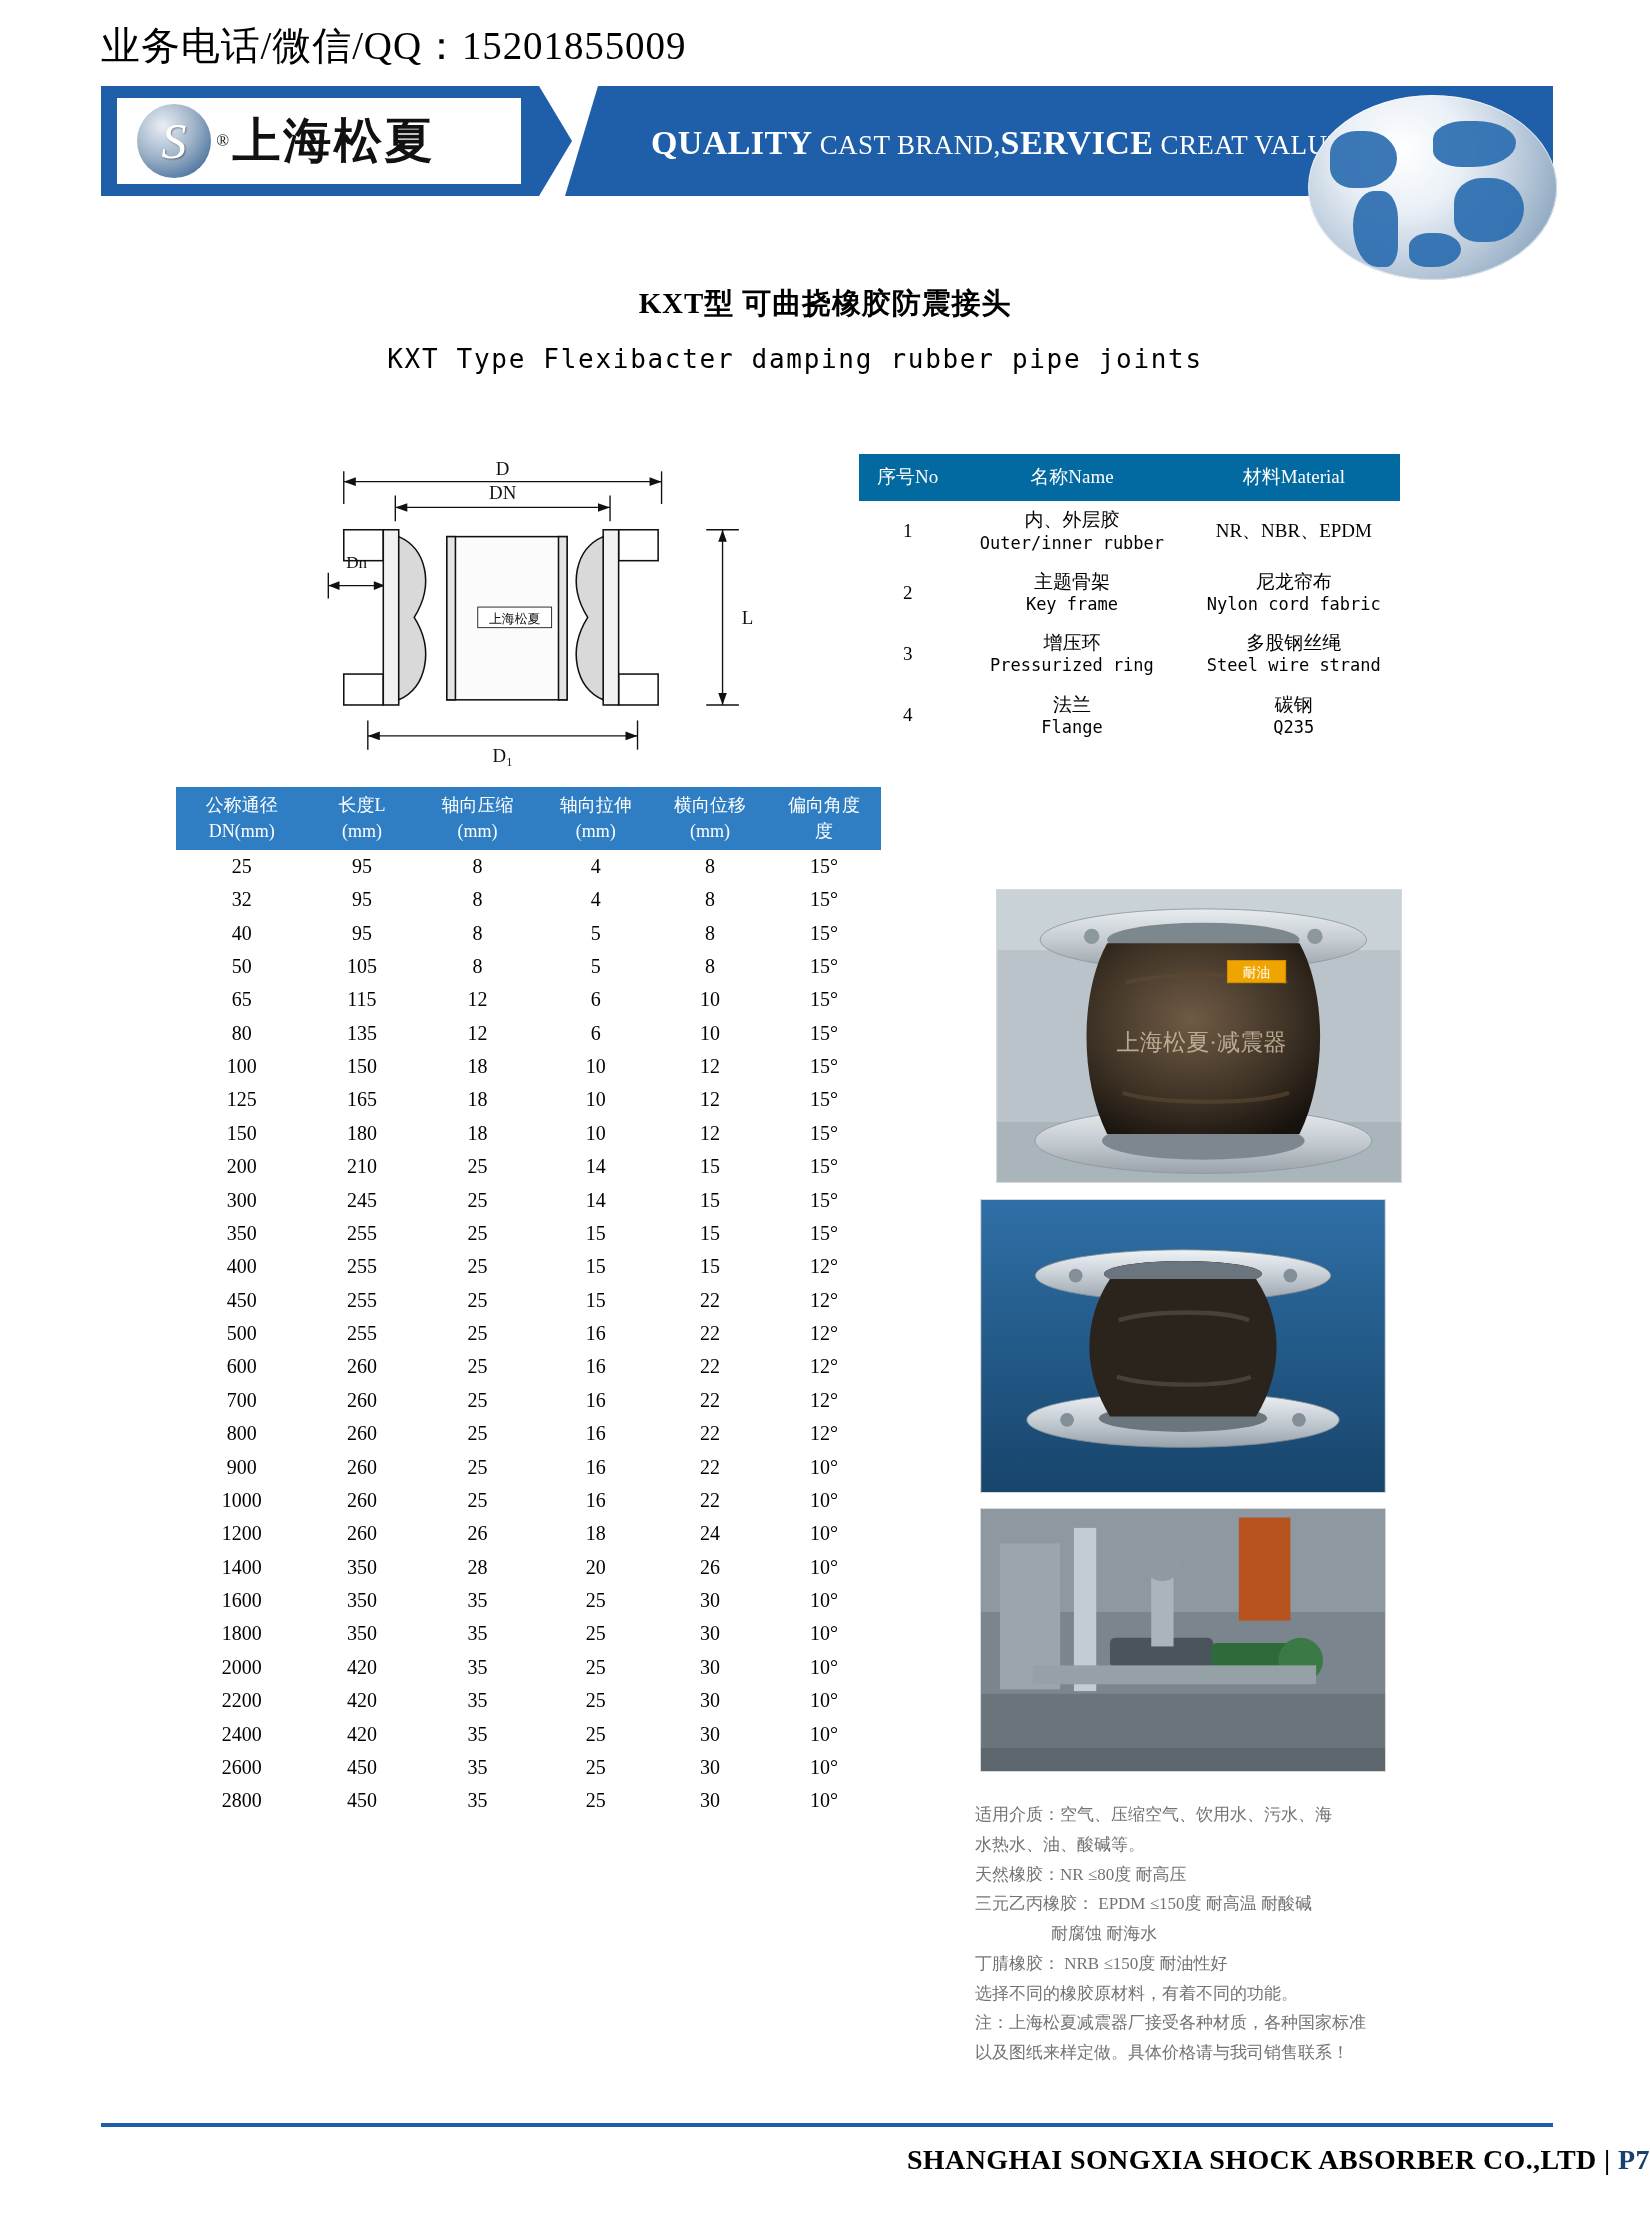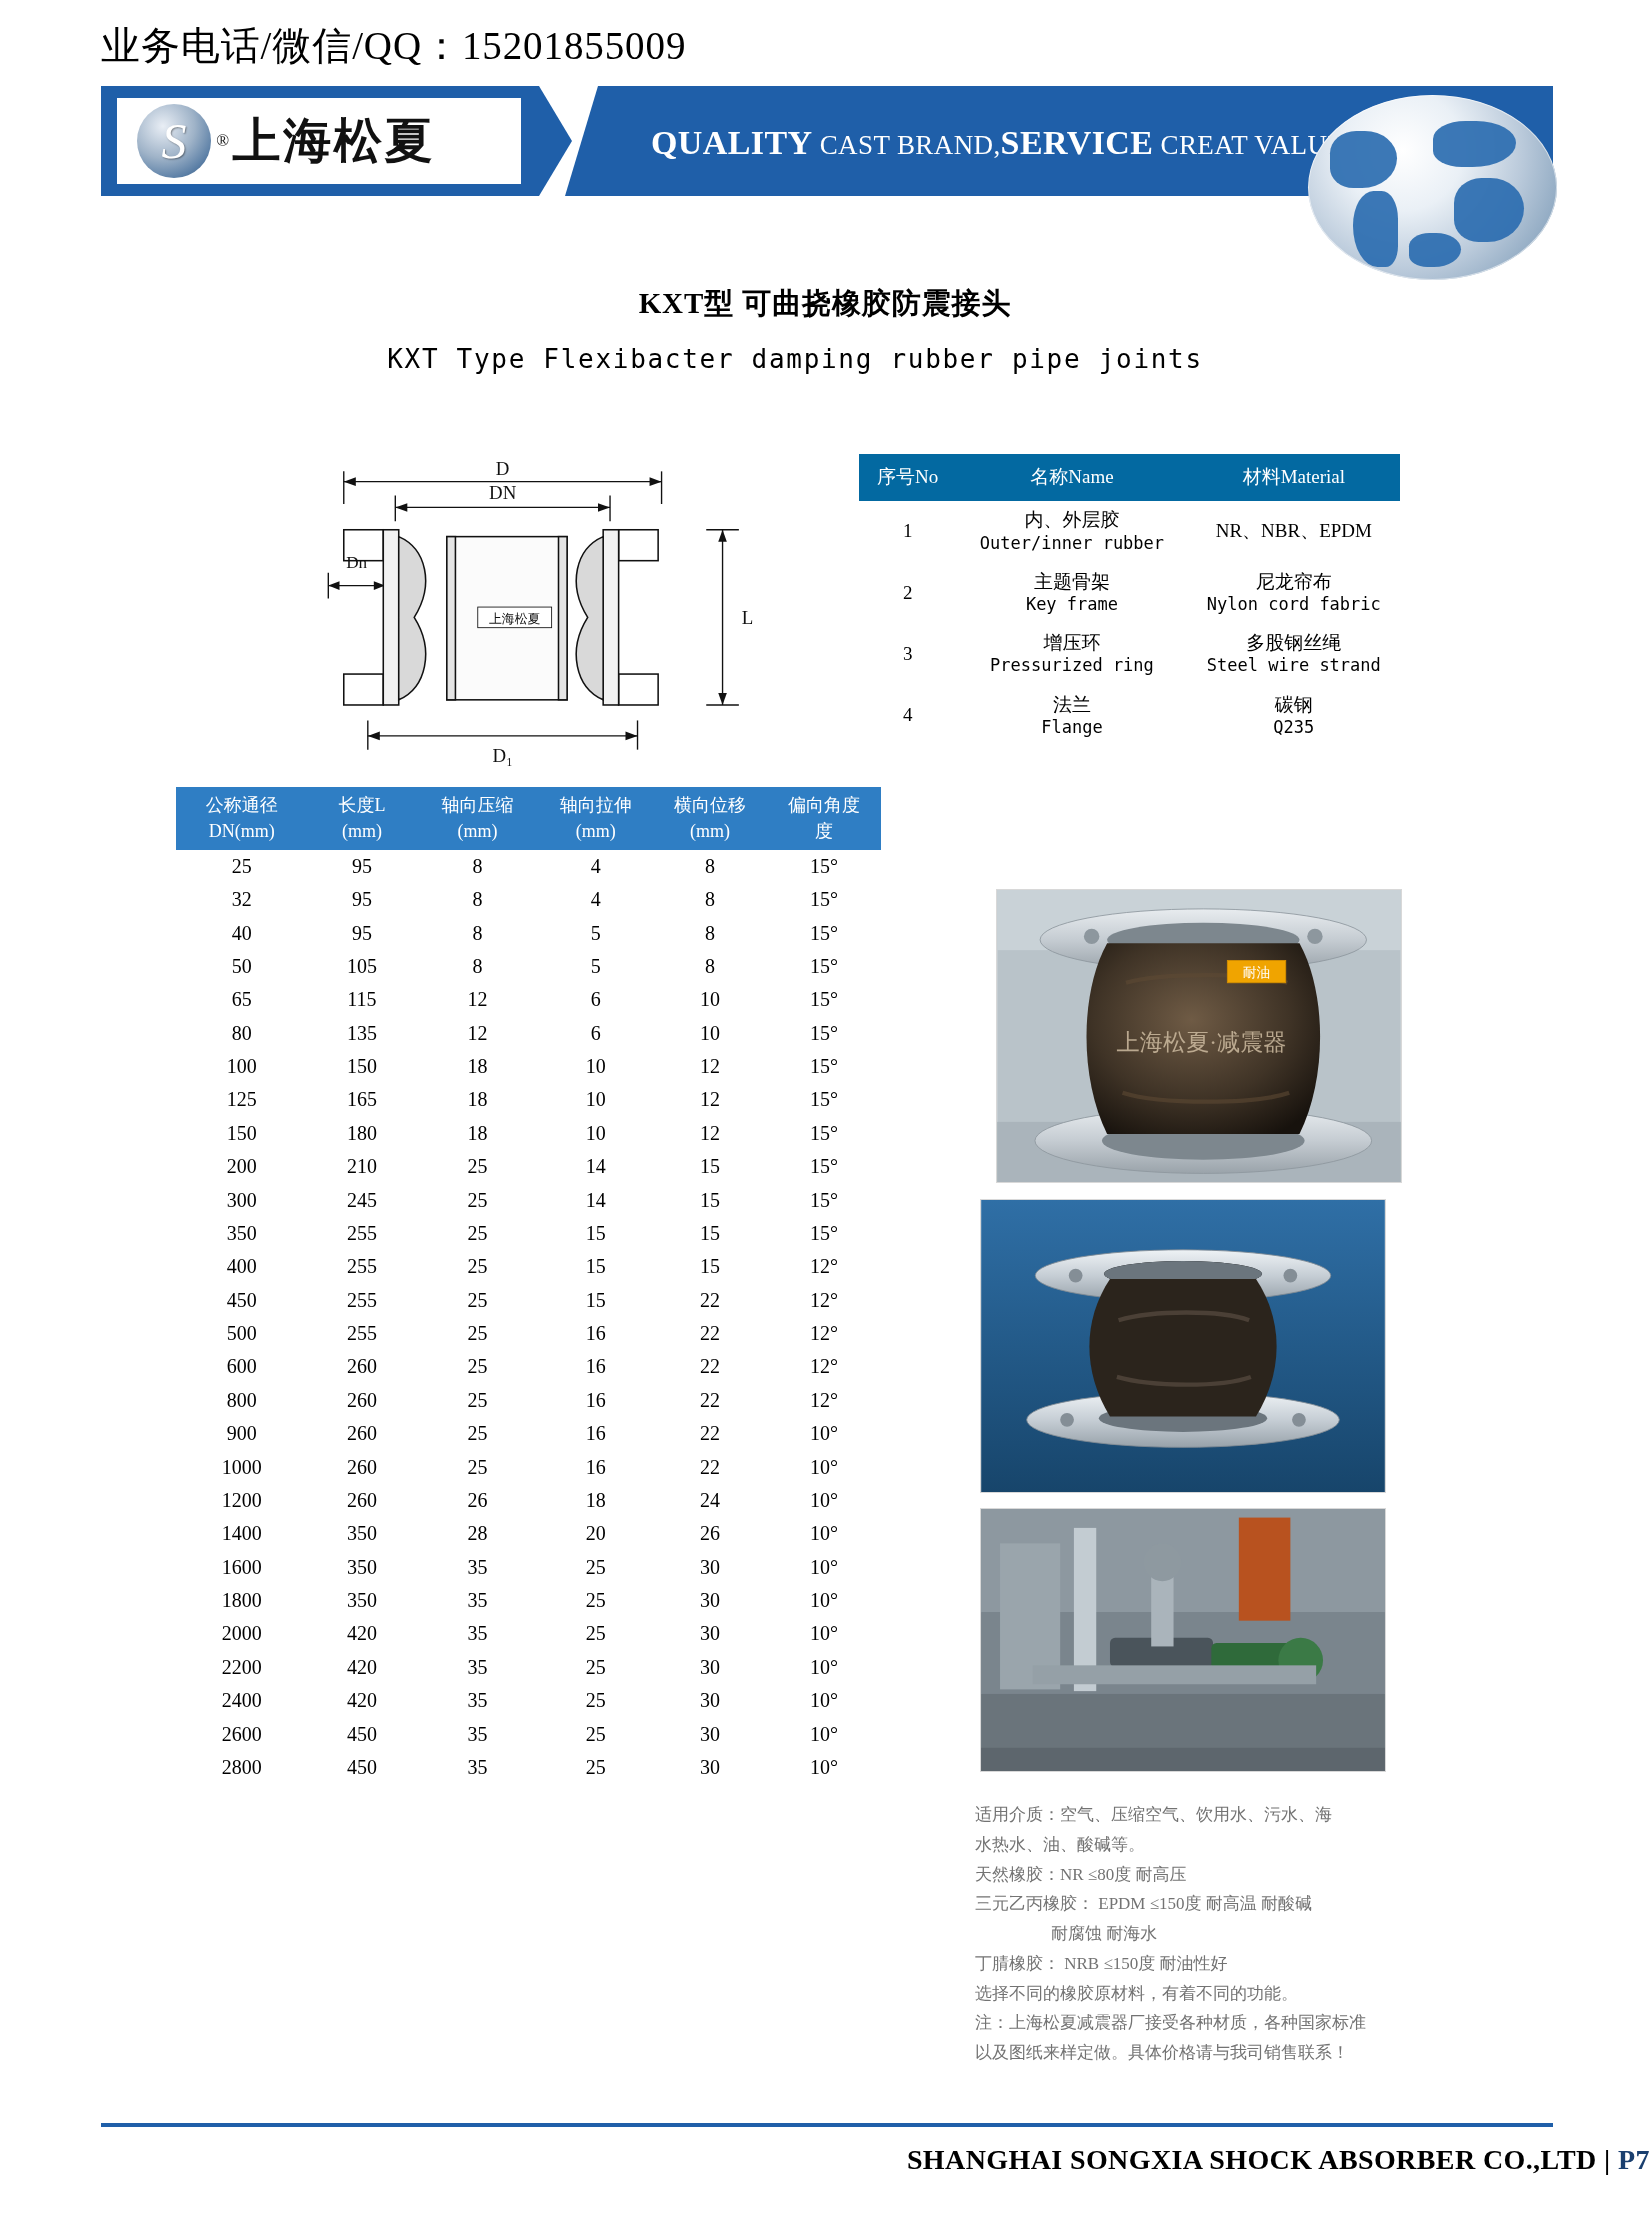--- a/index.html
+++ b/index.html
@@ -583,20 +583,28 @@
         </tr>
         <tr>
           <td>600</td>
           <td>260</td>
           <td>25</td>
           <td>16</td>
           <td>22</td>
           <td>12°</td>
         </tr>
         <tr>
+          <td>700</td>
+          <td>260</td>
+          <td>25</td>
+          <td>16</td>
+          <td>22</td>
+          <td>12°</td>
+        </tr>
+        <tr>
           <td>800</td>
           <td>260</td>
           <td>25</td>
           <td>16</td>
           <td>22</td>
           <td>12°</td>
         </tr>
         <tr>
           <td>900</td>
           <td>260</td>

